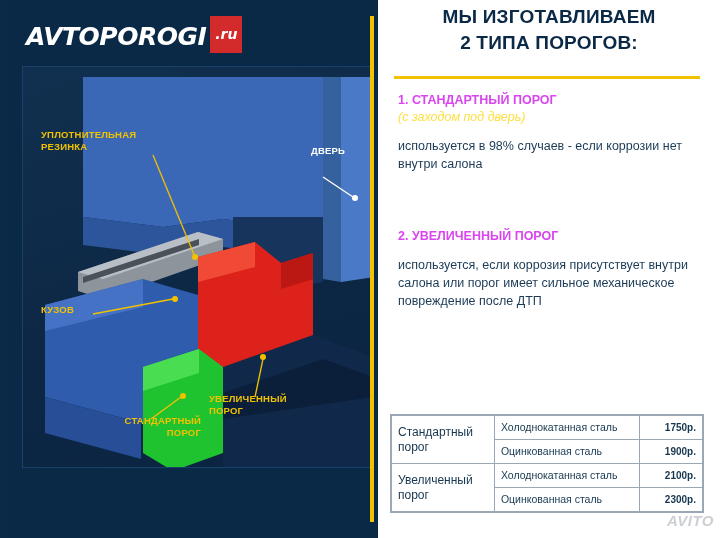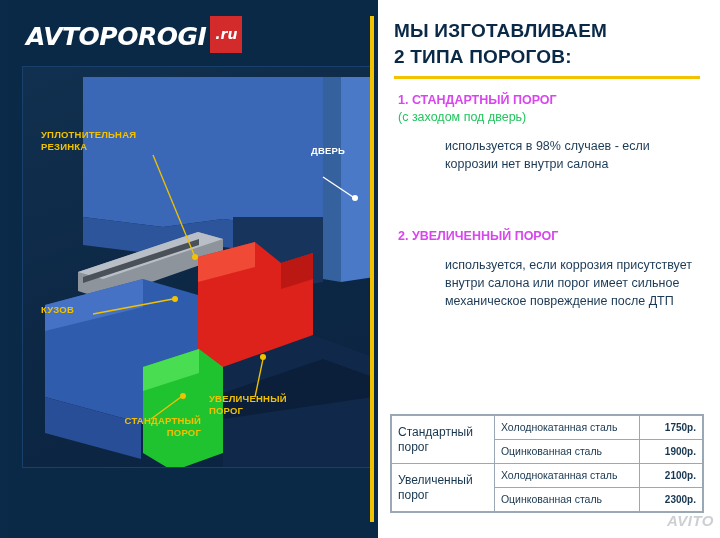--- a/index.html
+++ b/index.html
@@ -104,26 +104,27 @@
     position: absolute;
     left: 370px;
     top: 16px;
     width: 4px;
     height: 506px;
     background: #f2c200;
   }
   .headline {
     position: absolute;
     left: 394px;
-    top: 18px;
+    top: 4px;
     width: 310px;
     color: #0a2947;
     font-weight: bold;
     font-size: 19px;
     line-height: 26px;
+    text-align: center;
     letter-spacing: 0.2px;
   }
   .yellow-under {
     position: absolute;
     left: 394px;
     top: 76px;
     width: 306px;
     height: 3px;
     background: #f2c200;
   }
@@ -134,29 +135,29 @@
     color: #1b3a56;
   }
   .block .ttl {
     font-weight: bold;
     font-size: 12.5px;
     color: #d946ef;
     line-height: 17px;
   }
   .block .sub {
     font-size: 12.5px;
-    color: #22c55e;
+    color: #fde047;
     line-height: 17px;
+    font-style: italic;
   }
   .block .body {
     font-size: 12.5px;
     line-height: 18px;
     color: #1b3a56;
     margin-top: 11px;
-    margin-left: 47px;
   }
   #block1 { top: 92px; }
   #block2 { top: 228px; }
   
   .table {
     position: absolute;
     left: 390px;
     top: 414px;
     width: 312px;
     border: 1px solid #9aa7b4;

